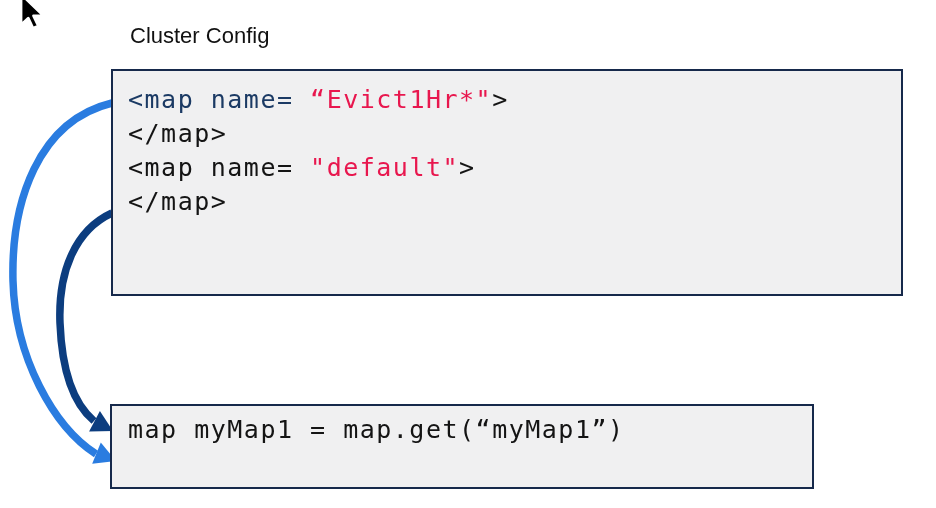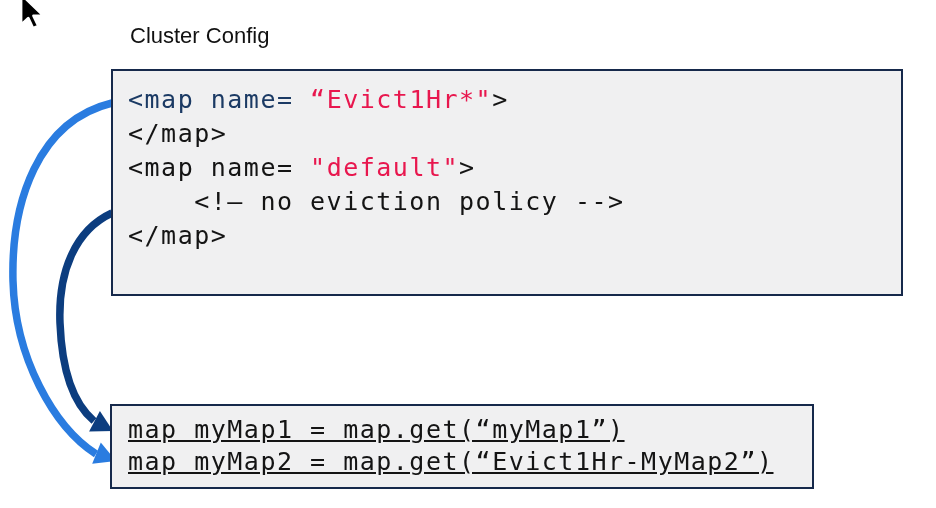--- a/index.html
+++ b/index.html
@@ -29,21 +29,21 @@
   }
   #config-title{left:130px;top:23px;}
   #code-title{left:128px;top:342px;}
   .code-box{
     position:absolute;z-index:2;
     background:var(--box-bg);
     border:2.5px solid var(--box-border);
     box-sizing:border-box;
   }
   #config-box{left:111px;top:69px;width:792px;height:227px;padding:12px 10px 0 15px;}
-  #pseudo-box{left:110px;top:404px;width:704px;height:85px;padding:8px 10px 4px 16px;text-decoration:underline;}
+  #pseudo-box{left:110px;top:404px;width:704px;height:85px;padding:8px 10px 4px 16px;}
   .code-line{
     font-family:"DejaVu Sans Mono", monospace;
     font-size:25px;
     letter-spacing:1.5px;
     white-space:pre;
     color:var(--black-text);
   }
   #config-box .code-line{line-height:34px;}
   #pseudo-box .code-line{line-height:32px;}
   .seg-navy{color:var(--navy-text);}
@@ -72,22 +72,20 @@
       <polygon points="4,0 4,15.5 7.6,12.1 10,17.2 12.7,16 10.3,10.9 15.3,10.9" fill="#000000" stroke="#ffffff" stroke-width="1.4" stroke-linejoin="round"></polygon>
     </svg>
   </div>
 
   <div class="section-title" id="config-title">Cluster Config</div>
 
   <div class="code-box" id="config-box">
       <div class="code-line"><span class="seg-navy">&lt;map name= </span><span class="seg-red">“Evict1Hr*"</span><span class="seg-black">&gt;</span></div>
       <div class="code-line"><span class="seg-black">&lt;/map&gt;</span></div>
       <div class="code-line"><span class="seg-black">&lt;map name= </span><span class="seg-red">"default"</span><span class="seg-black">&gt;</span></div>
-      <div class="code-line"><span class="seg-black">    &lt;!– no eviction policy --&gt;</span></div>
       <div class="code-line"><span class="seg-black">&lt;/map&gt;</span></div>
     </div>
 
   <div class="code-box" id="pseudo-box">
       <div class="code-line">map myMap1 = map.get(“myMap1”)</div>
-      <div class="code-line">map myMap2 = map.get(“Evict1Hr-MyMap2”)</div>
     </div>
 
 </div>
 
 </body></html>

